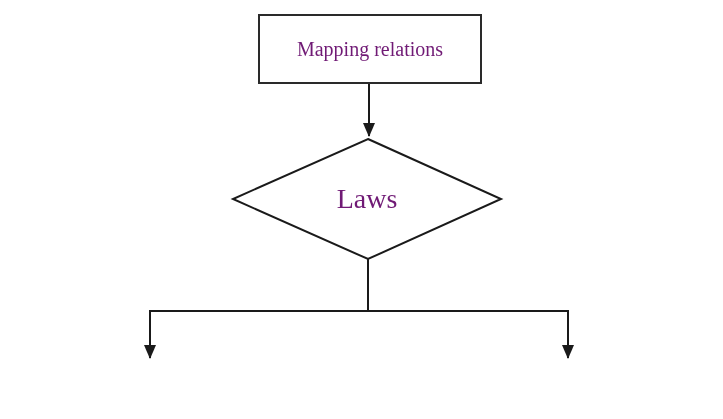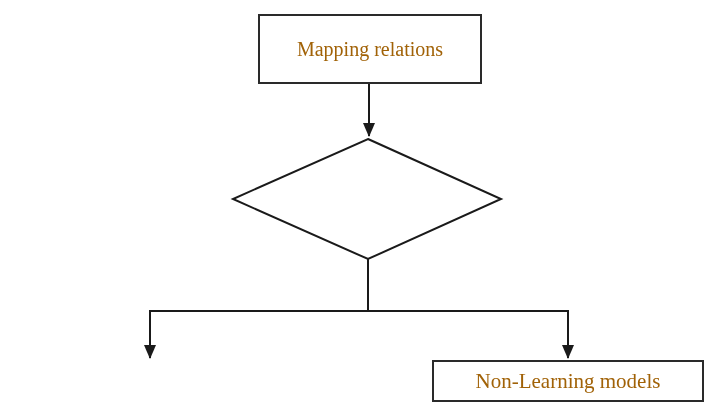--- a/index.html
+++ b/index.html
@@ -6,21 +6,21 @@
     margin: 0;
     padding: 0;
     background: #ffffff;
   }
   .canvas {
     position: relative;
     width: 723px;
     height: 419px;
     background: #ffffff;
     font-family: "Liberation Serif", "DejaVu Serif", serif;
-    color: #a16207;
+    color: #701a75;
     overflow: hidden;
   }
   .connector-layer {
     position: absolute;
     left: 0;
     top: 0;
     width: 723px;
     height: 419px;
   }
   .node-box {
@@ -89,19 +89,19 @@
 
     <line x1="150" y1="310" x2="150" y2="358" stroke="#1a1a1a" stroke-width="2" marker-end="url(#arrowhead)"></line>
 
     <line x1="568" y1="310" x2="568" y2="358" stroke="#1a1a1a" stroke-width="2" marker-end="url(#arrowhead)"></line>
   </svg>
 
   <div class="node-box root">
     <span>Mapping relations</span>
   </div>
 
+  <div class="diamond-label">
+    <span>Laws</span>
+  </div>
 
 
-  <div class="node-box leaf-right">
-    <span>Non-Learning models</span>
-  </div>
 
 </div>
 
 </body></html>

